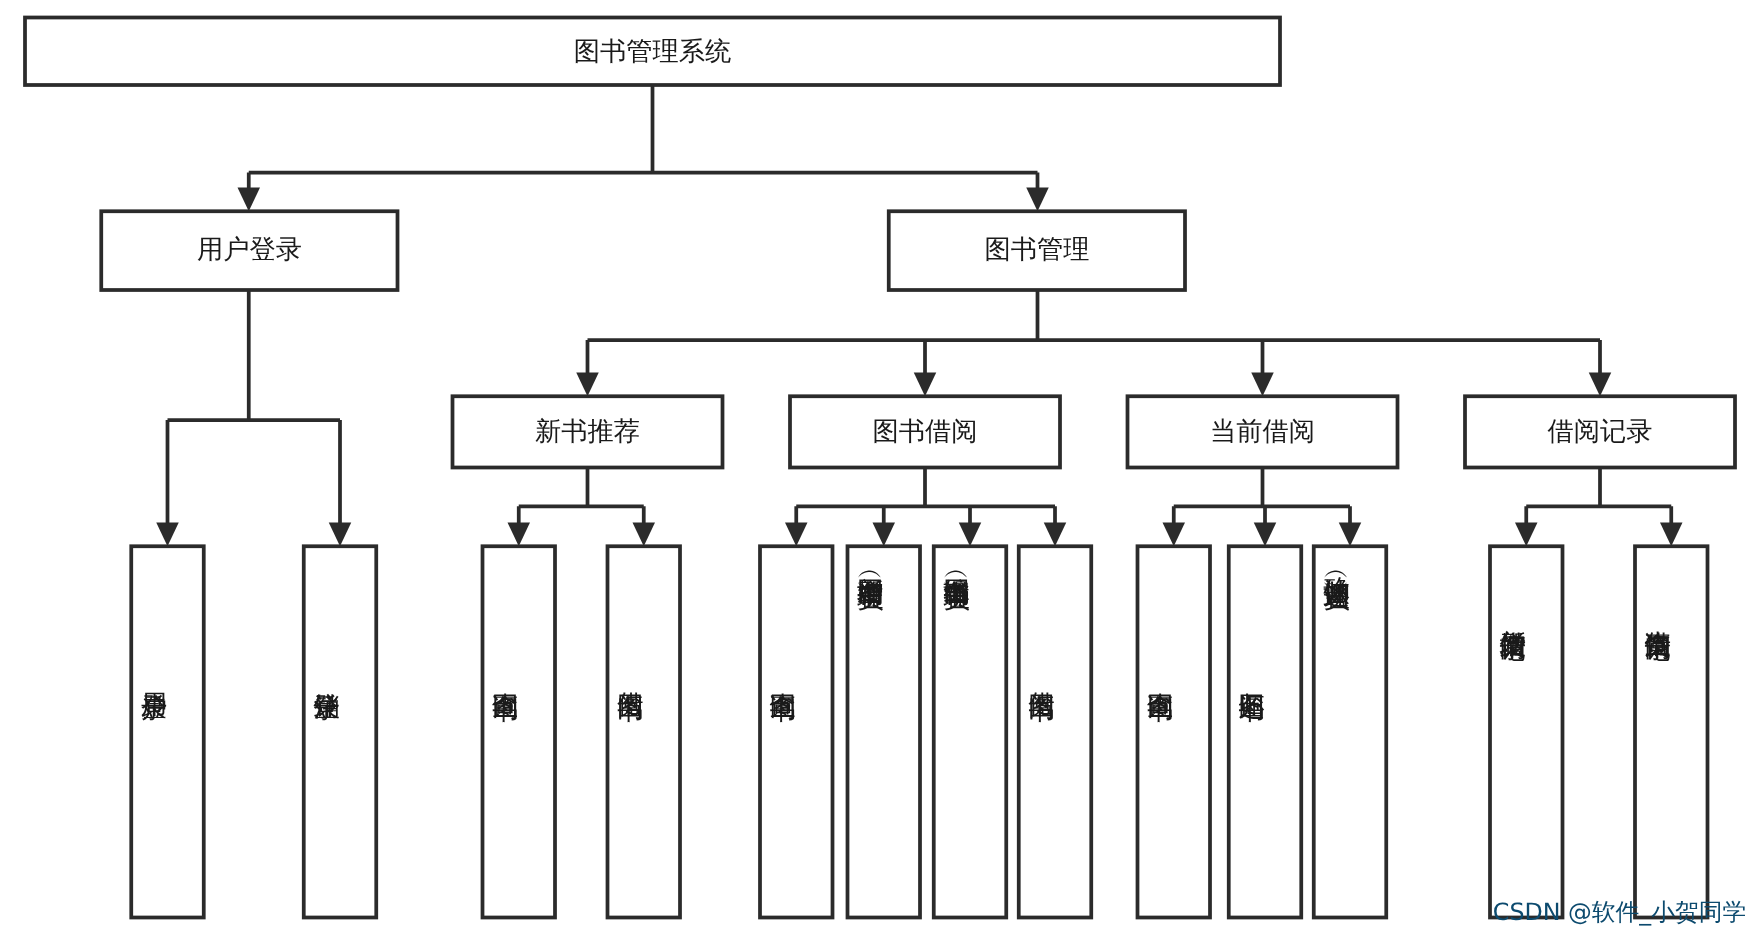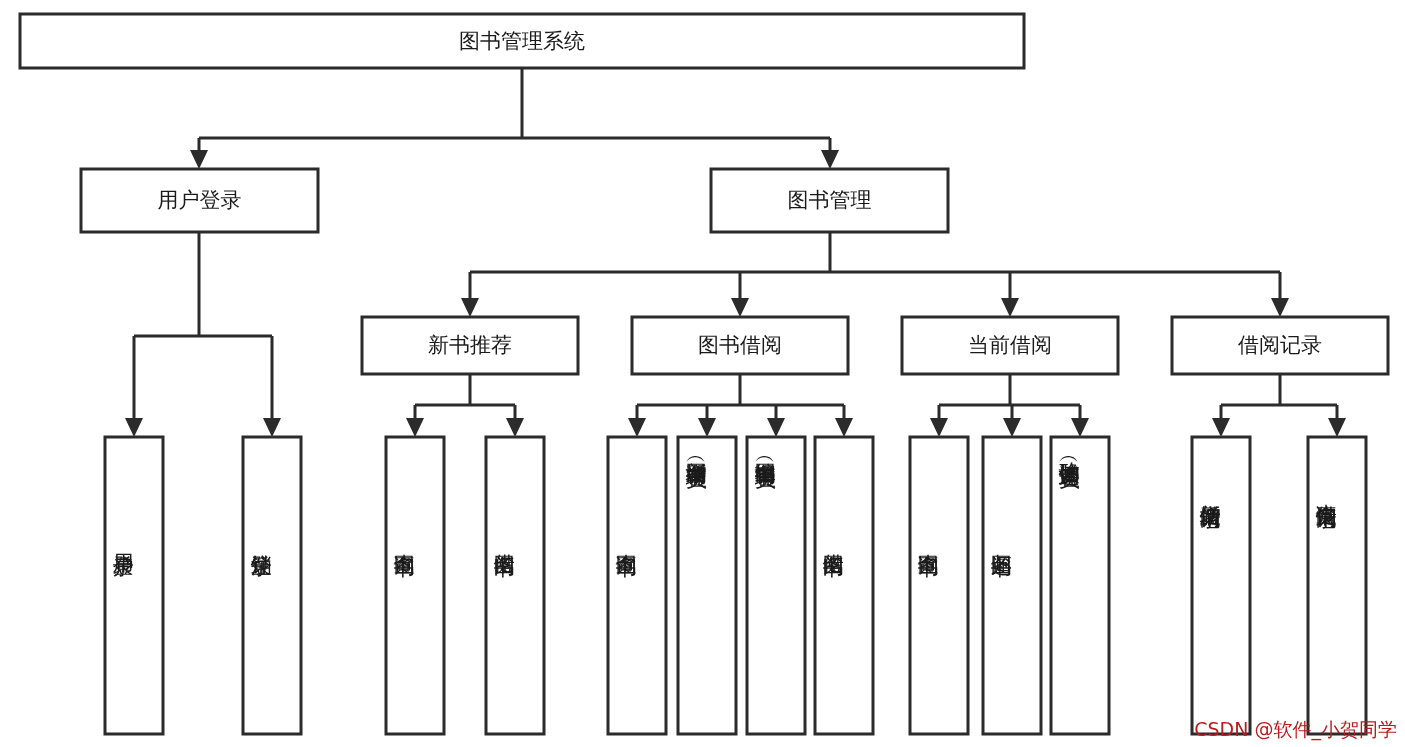--- a/index.html
+++ b/index.html
@@ -62,21 +62,21 @@
     letter-spacing: 1px;
     white-space: nowrap;
     user-select: none;
   }
   .watermark {
     position: absolute;
     right: 8px;
     bottom: 4px;
     font-family: "DejaVu Sans", "Liberation Sans", sans-serif;
     font-size: 19px;
-    color: #b91c1c;
+    color: #0c4a6e;
     white-space: nowrap;
     user-select: none;
   }
 </style>
 </head>
 <body>
 
 <div id="diagram-root">
 
   <svg id="tree-svg" viewBox="0 0 1405 747">

